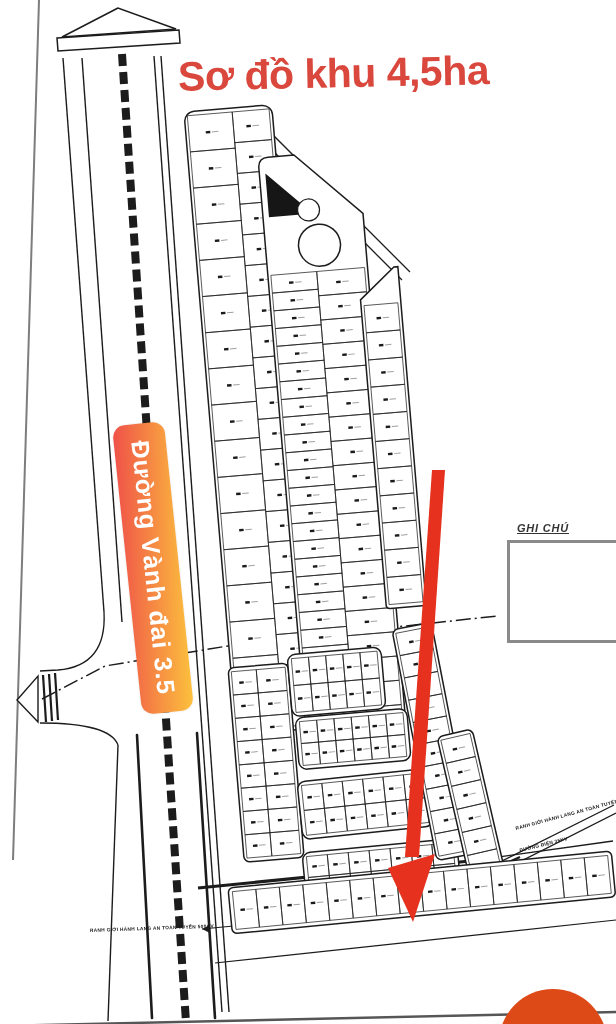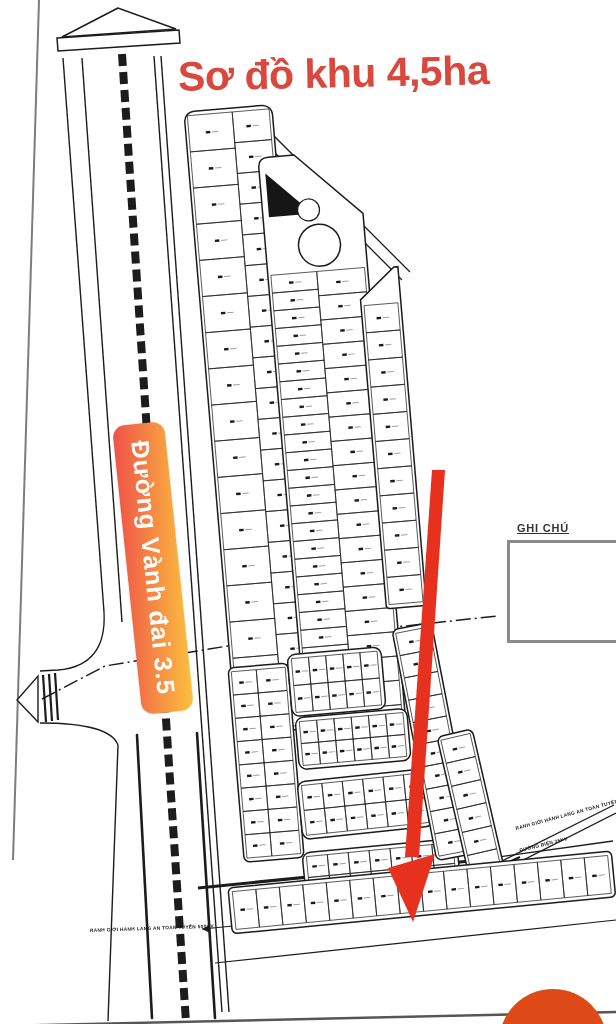--- a/index.html
+++ b/index.html
@@ -24,20 +24,21 @@
   }
   .road-badge span{
     writing-mode:vertical-rl;white-space:nowrap;
     font-size:25px;font-weight:bold;letter-spacing:1px;
     color:var(--road-text,#ffffff);
   }
   .legend-title{
     position:absolute;left:517px;top:522px;
     font-size:11px;font-weight:bold;letter-spacing:0.8px;color:#333;
     text-decoration:underline;
+    font-style:italic;
   }
   .legend-box{
     position:absolute;left:507px;top:540px;width:150px;height:97px;
     border:3px solid var(--legend-border,#8a8a8a);background:#fff;
   }
   .corner-badge{
     position:absolute;left:499px;top:989px;width:108px;height:108px;
     border-radius:50%;background:var(--badge-color,#dd4917);
   }
 </style>

